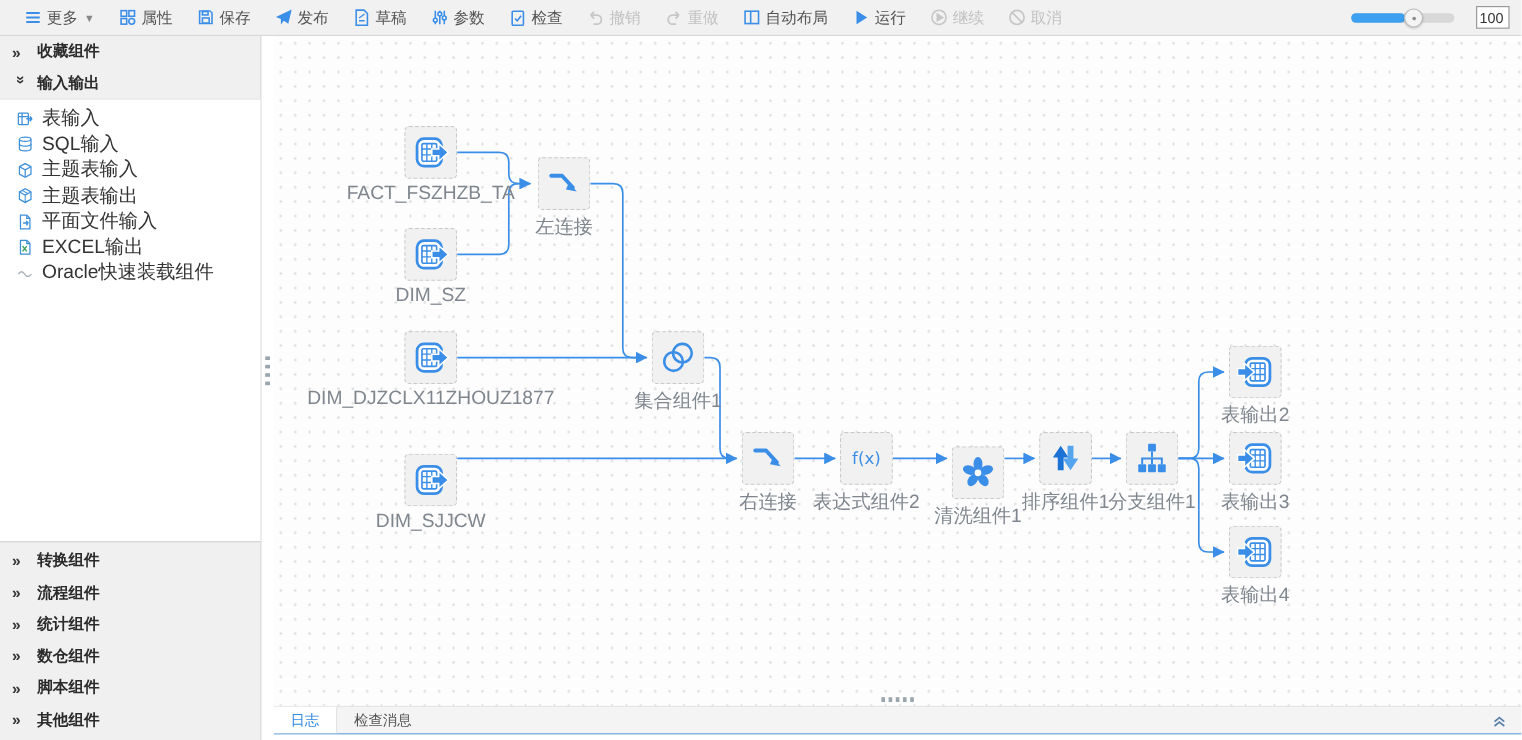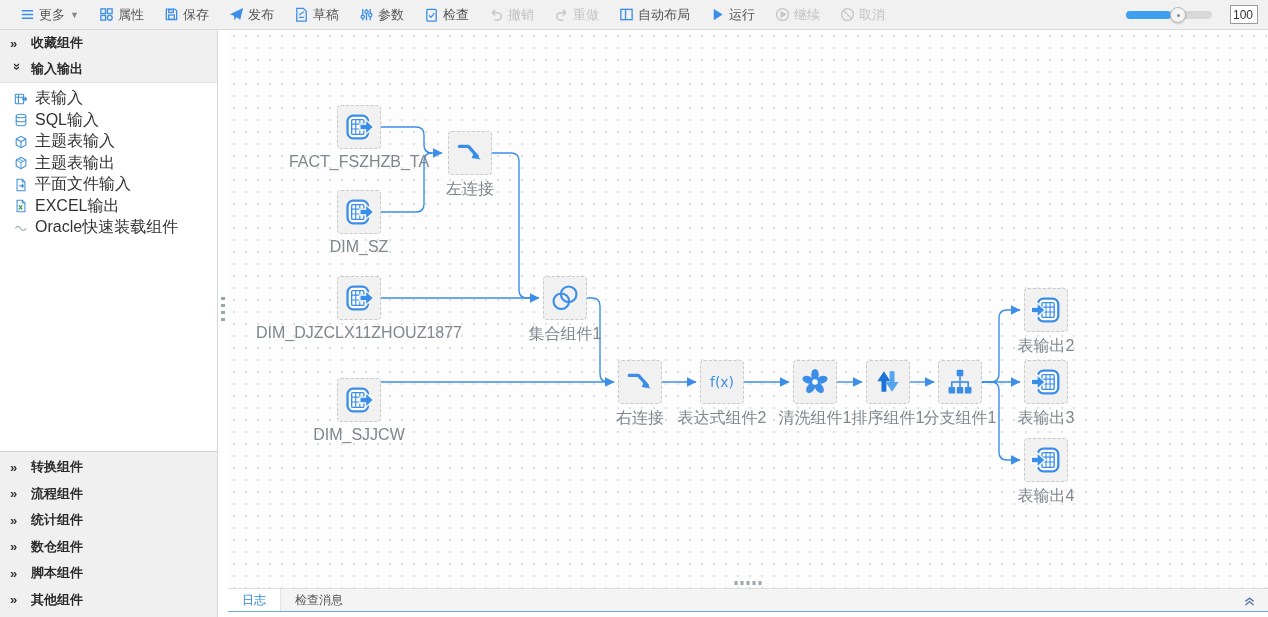--- a/index.html
+++ b/index.html
@@ -434,21 +434,21 @@
             <div class="node-label">右连接</div>
           </div>
           <div class="node" style="left: 472px; top: 330px;">
             <div class="node-box">
               <svg viewBox="0 0 44 44">
                 <text x="22" y="28" text-anchor="middle" font-size="17" fill="#3b8ee8" font-family="DejaVu Sans, sans-serif">f(x)</text>
               </svg>
             </div>
             <div class="node-label">表达式组件2</div>
           </div>
-          <div class="node" style="left: 565px; top: 330px;">
+          <div class="node" style="left: 565px; top: 342px;">
             <div class="node-box">
               <svg viewBox="0 0 44 44">
                 <g fill="#3b8ee8">
                   <ellipse cx="22" cy="13" rx="4.6" ry="7"></ellipse>
                   <ellipse cx="22" cy="13" rx="4.6" ry="7" transform="rotate(72 22 22)"></ellipse>
                   <ellipse cx="22" cy="13" rx="4.6" ry="7" transform="rotate(144 22 22)"></ellipse>
                   <ellipse cx="22" cy="13" rx="4.6" ry="7" transform="rotate(216 22 22)"></ellipse>
                   <ellipse cx="22" cy="13" rx="4.6" ry="7" transform="rotate(288 22 22)"></ellipse>
                 </g>
                 <circle cx="22" cy="22" r="3.4" fill="#fff"></circle>

